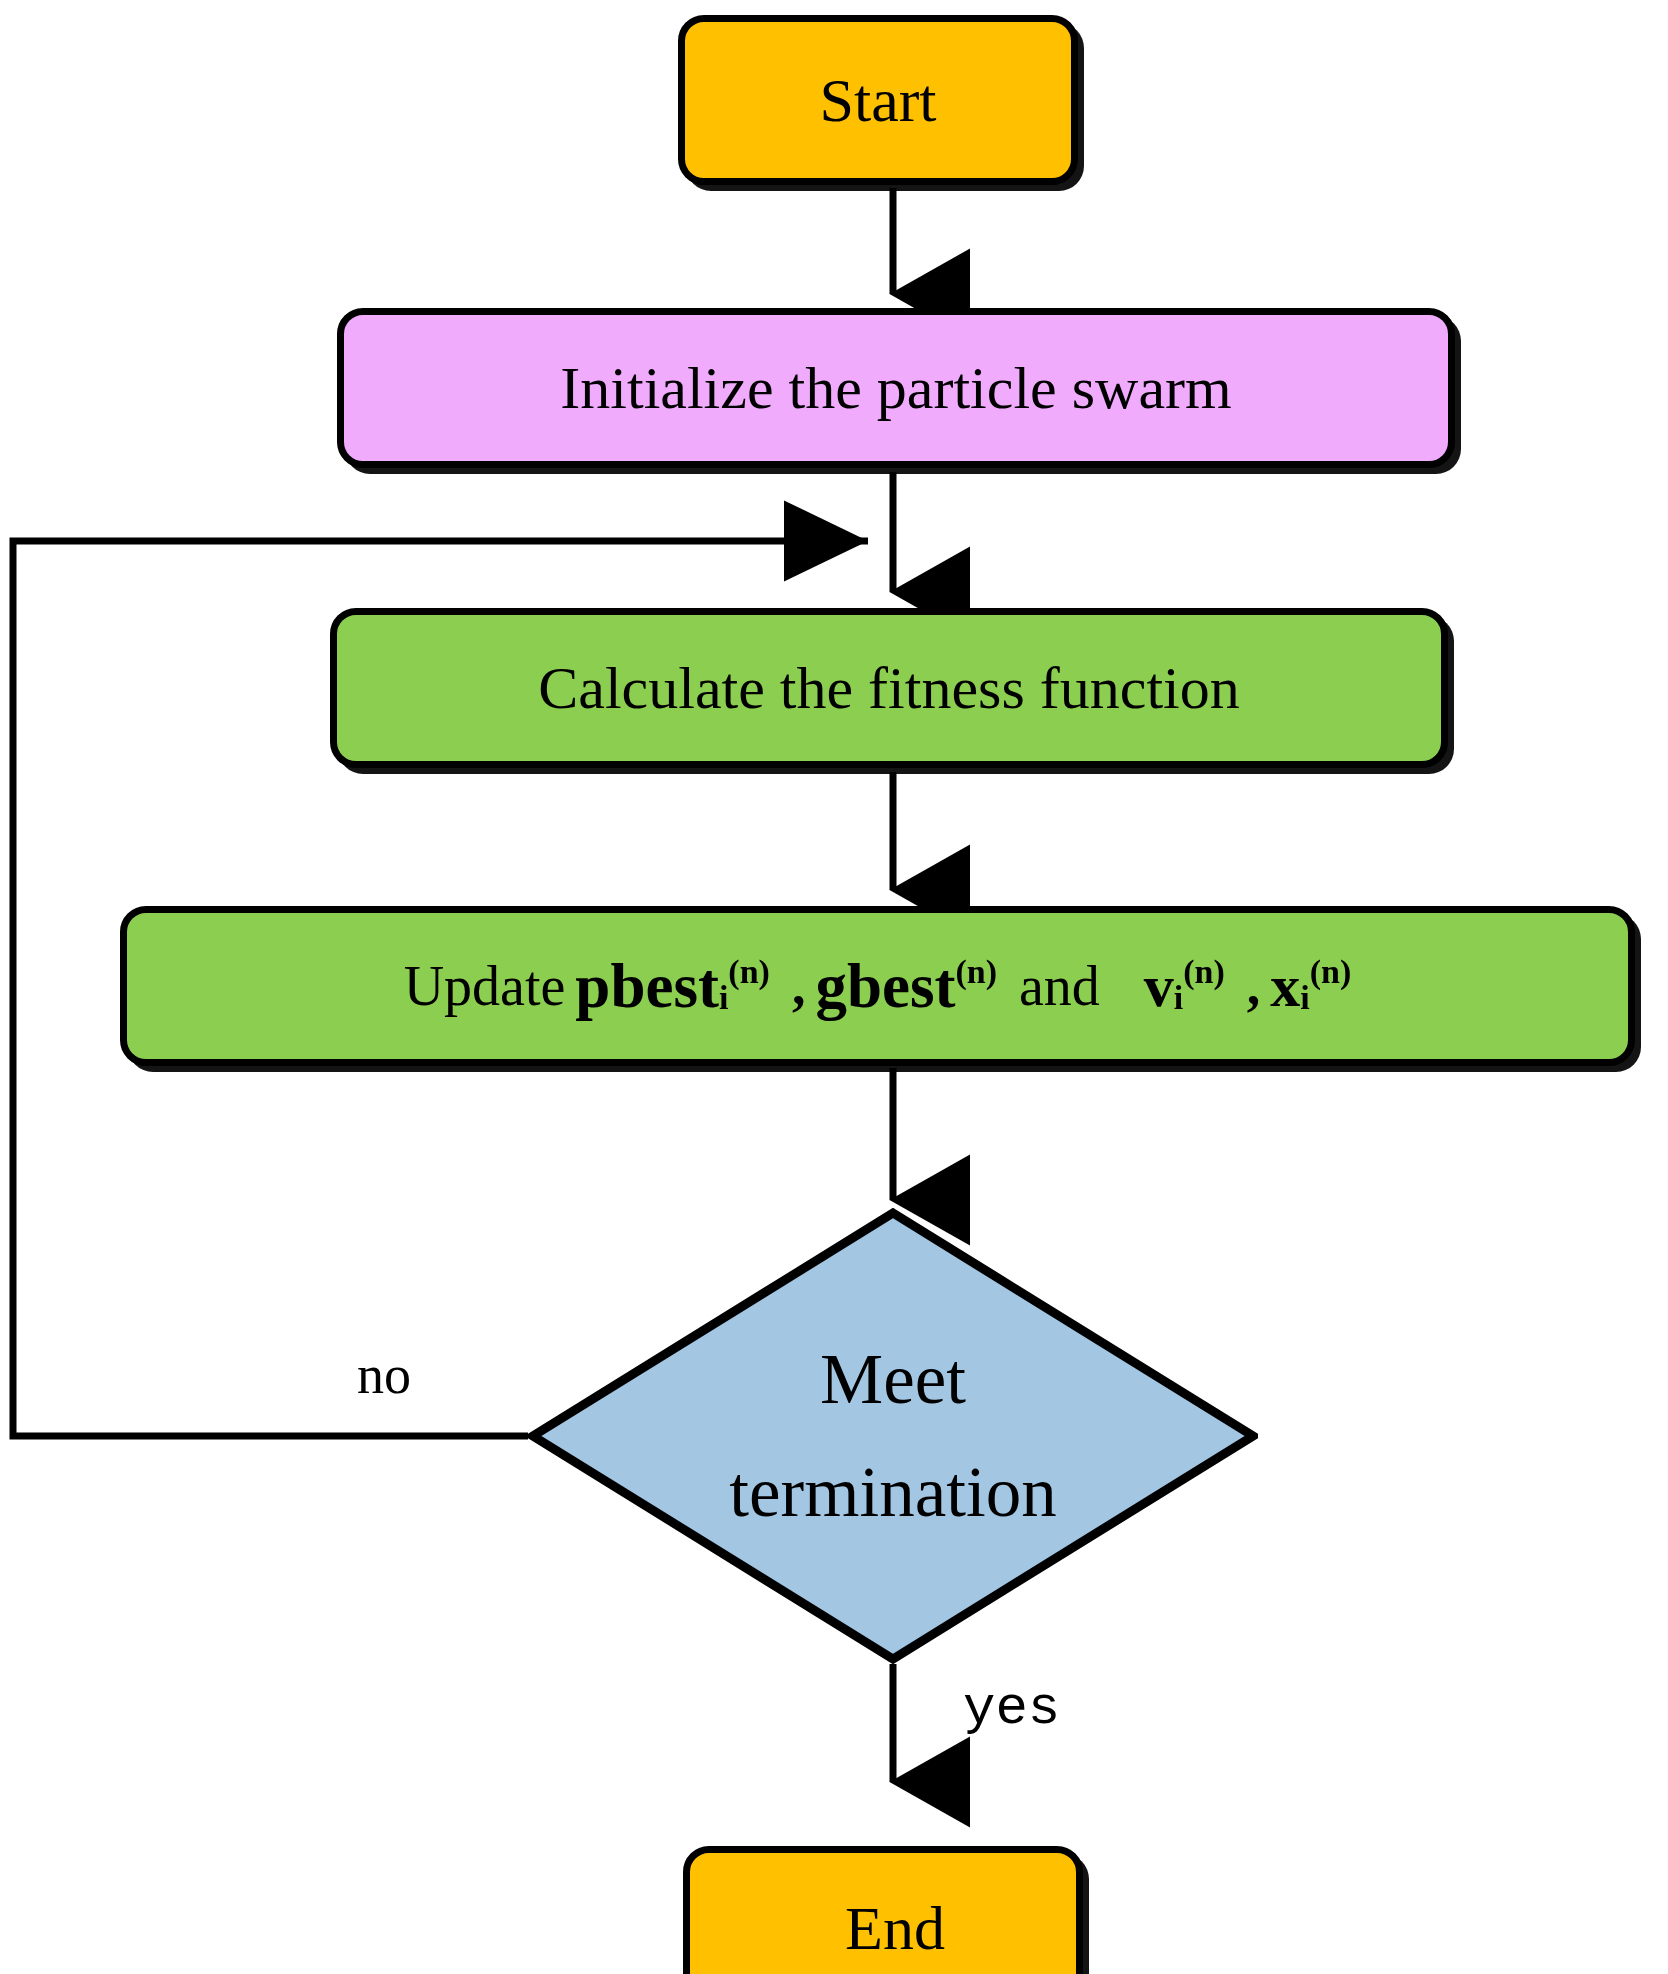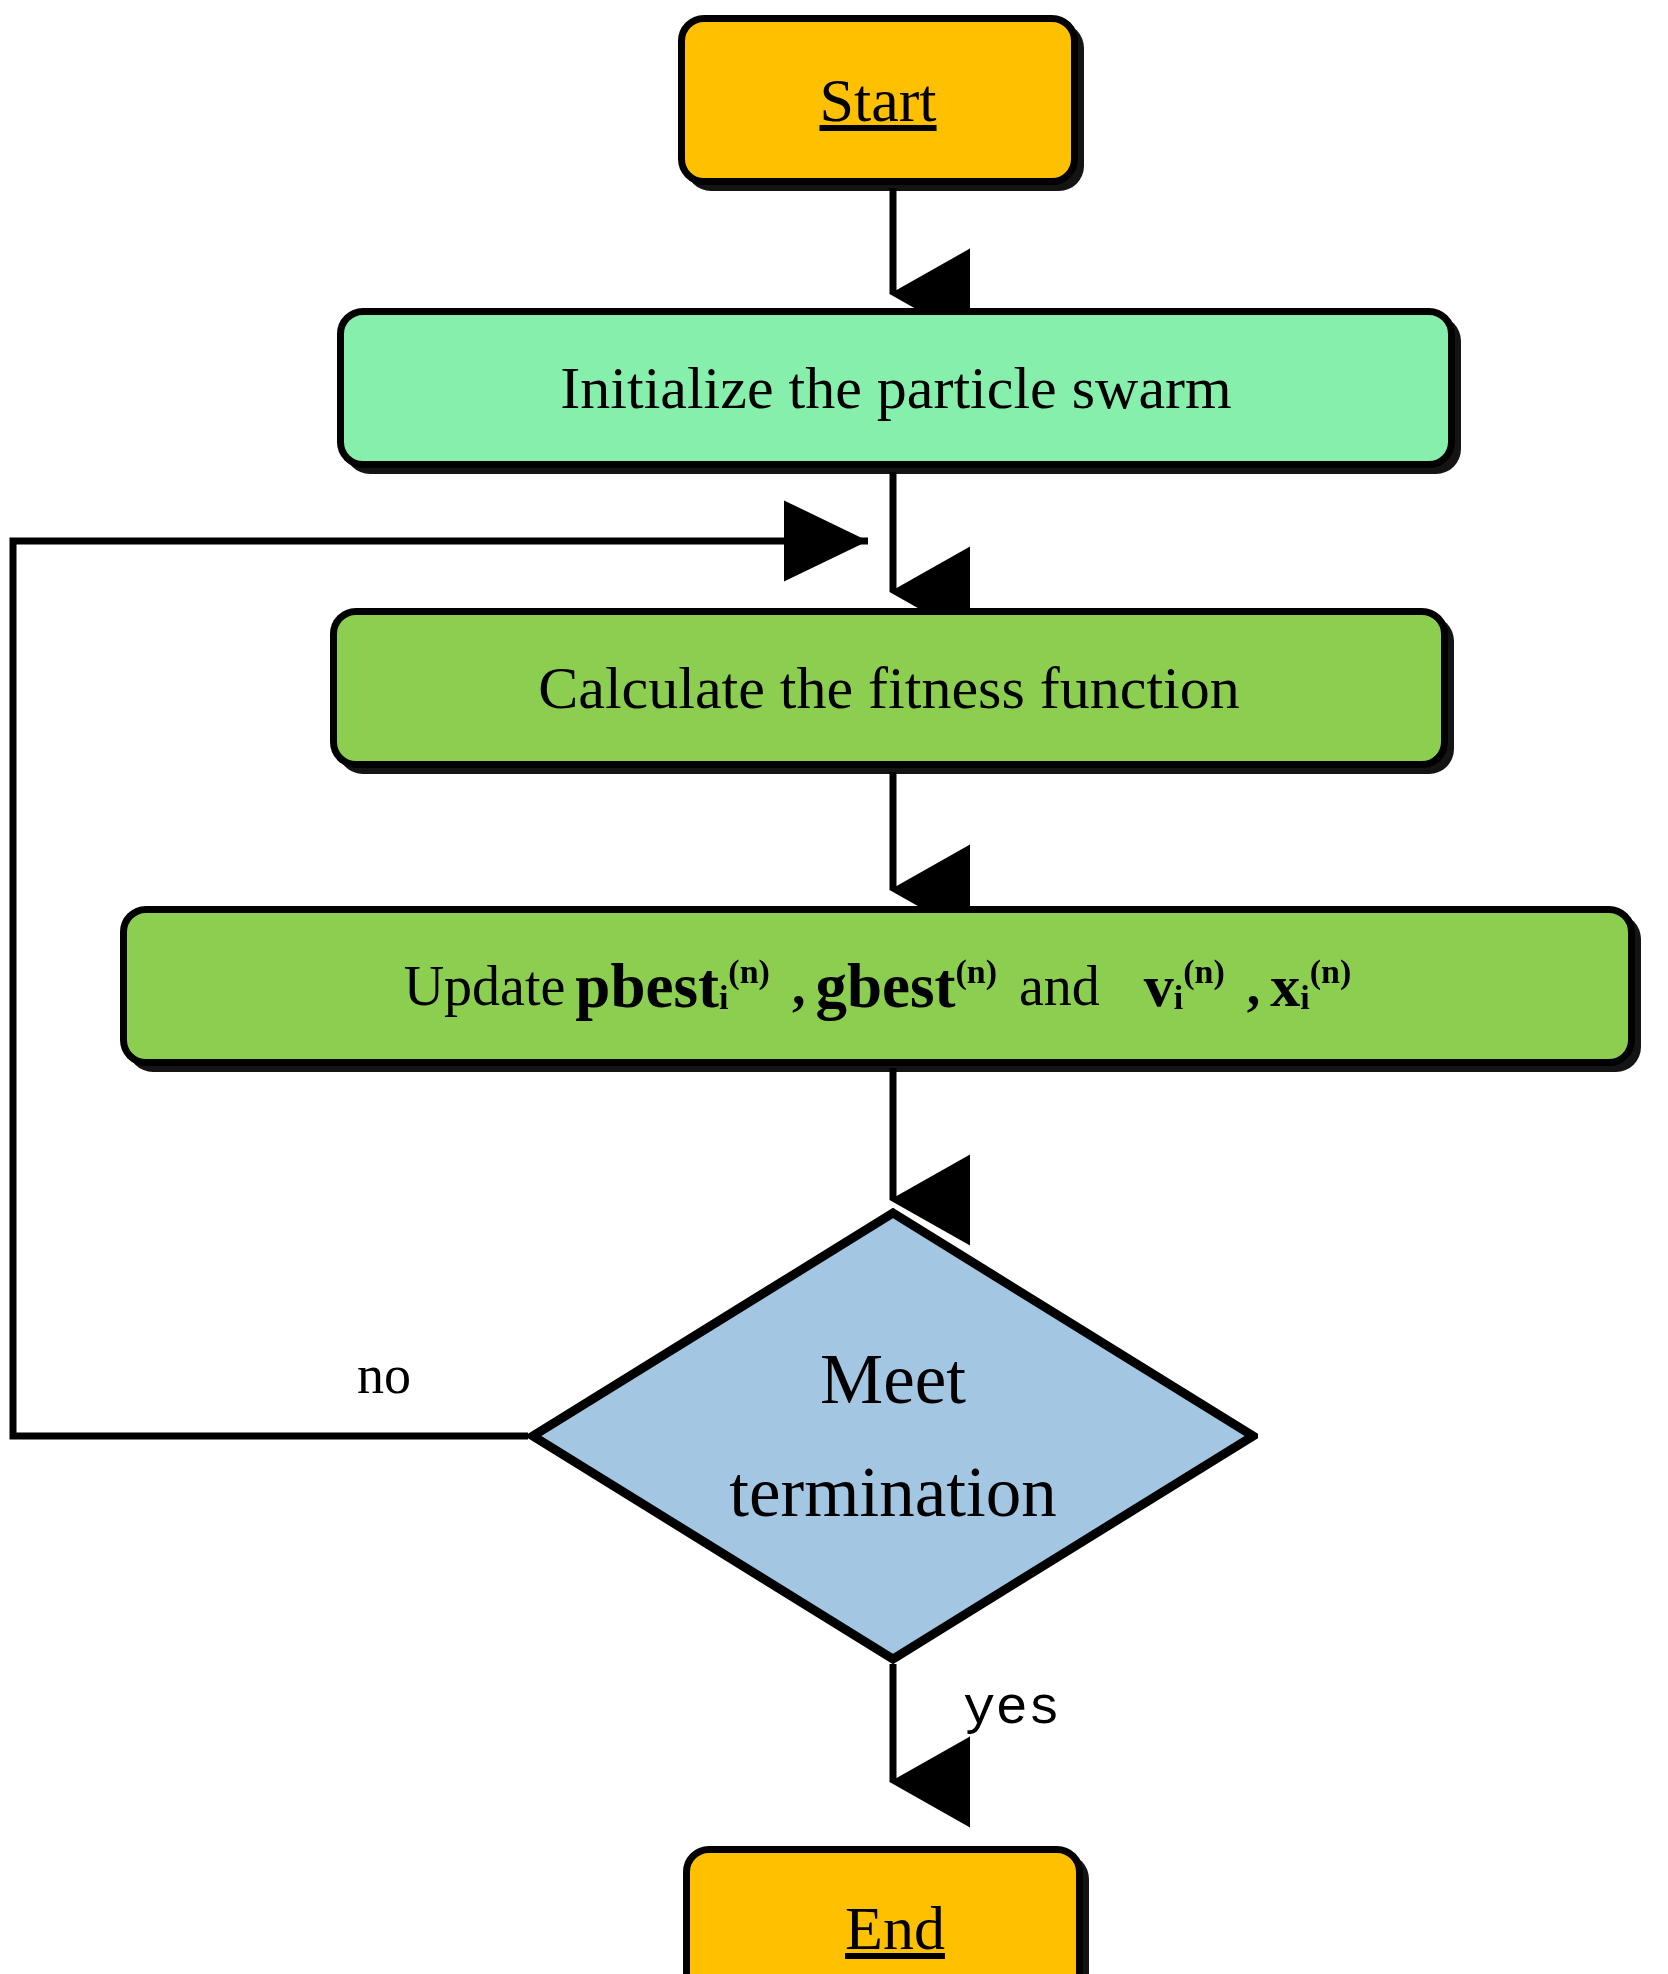--- a/index.html
+++ b/index.html
@@ -34,24 +34,23 @@
     color: #000000;
     z-index: 3;
   }
   .rbox {
     border: 7px solid #000000;
     border-radius: 26px;
     box-shadow: 7px 7px 0 -1px rgba(0,0,0,0.92);
   }
   .terminal {
     background: #FFC000;
-    text-decoration: underline;
   }
   .process-pink {
-    background: #86efac;
+    background: #f0abfc;
   }
   .process-green {
     background: #8CCE50;
   }
   .diamond-wrap {
     position: absolute;
     z-index: 3;
   }
   .diamond-wrap svg {
     position: absolute;

